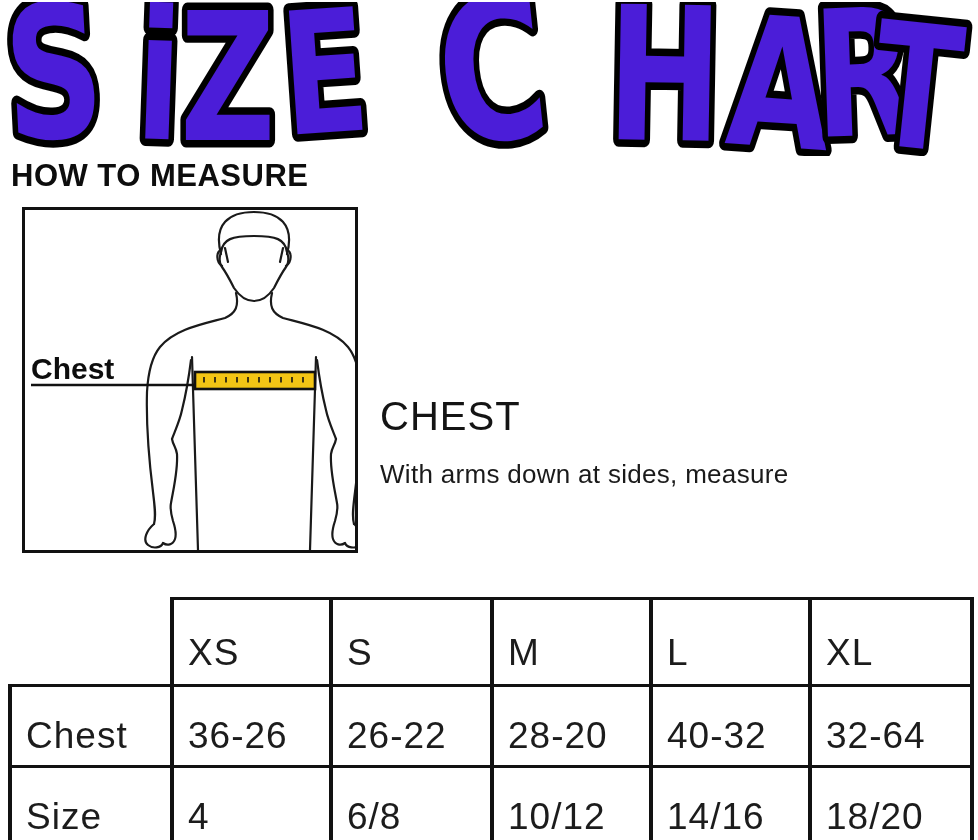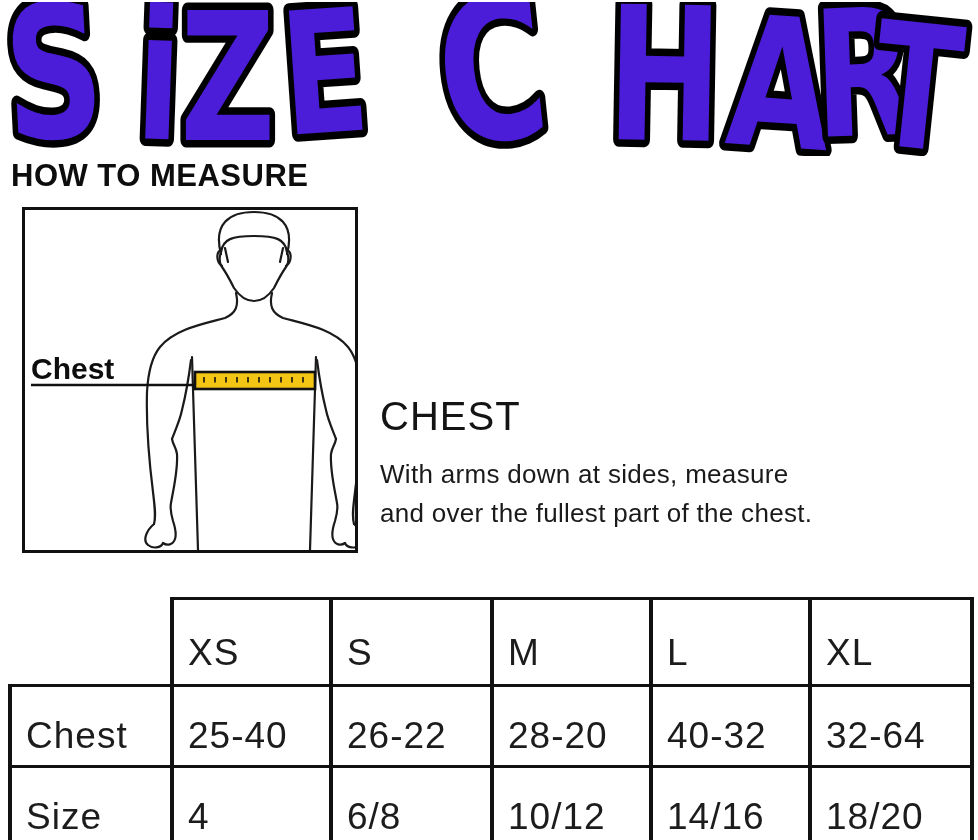--- a/index.html
+++ b/index.html
@@ -101,21 +101,20 @@
           <line x1="278" y1="167" x2="278" y2="172.5"></line>
       </g>
 
       <text class="chest-label-text" x="6" y="169">Chest</text>
     </svg>
   </div>
 
   <div class="chest-info">
     <h2 class="chest-heading">CHEST</h2>
     <div class="para-line">With arms down at sides, measure</div>
-    <div class="para-line">and over the fullest part of the chest.</div>
   </div>
 
   <table class="size-table">
     <colgroup>
       <col style="width:162px">
         <col style="width:159px">
         <col style="width:161px">
       <col style="width:159px">
         <col style="width:159px">
         <col style="width:162px">
@@ -124,21 +123,21 @@
         <tr class="head-row">
       <td class="corner"></td>
       <td>XS</td>
       <td>S</td>
       <td>M</td>
       <td>L</td>
       <td>XL</td>
     </tr>
     <tr class="data-row">
       <td>Chest</td>
-      <td>25-40</td>
+      <td>36-26</td>
       <td>26-22</td>
       <td>28-20</td>
       <td>40-32</td>
       <td>32-64</td>
     </tr>
     <tr class="data-row">
       <td>Size</td>
       <td>4</td>
       <td>6/8</td>
       <td>10/12</td>

